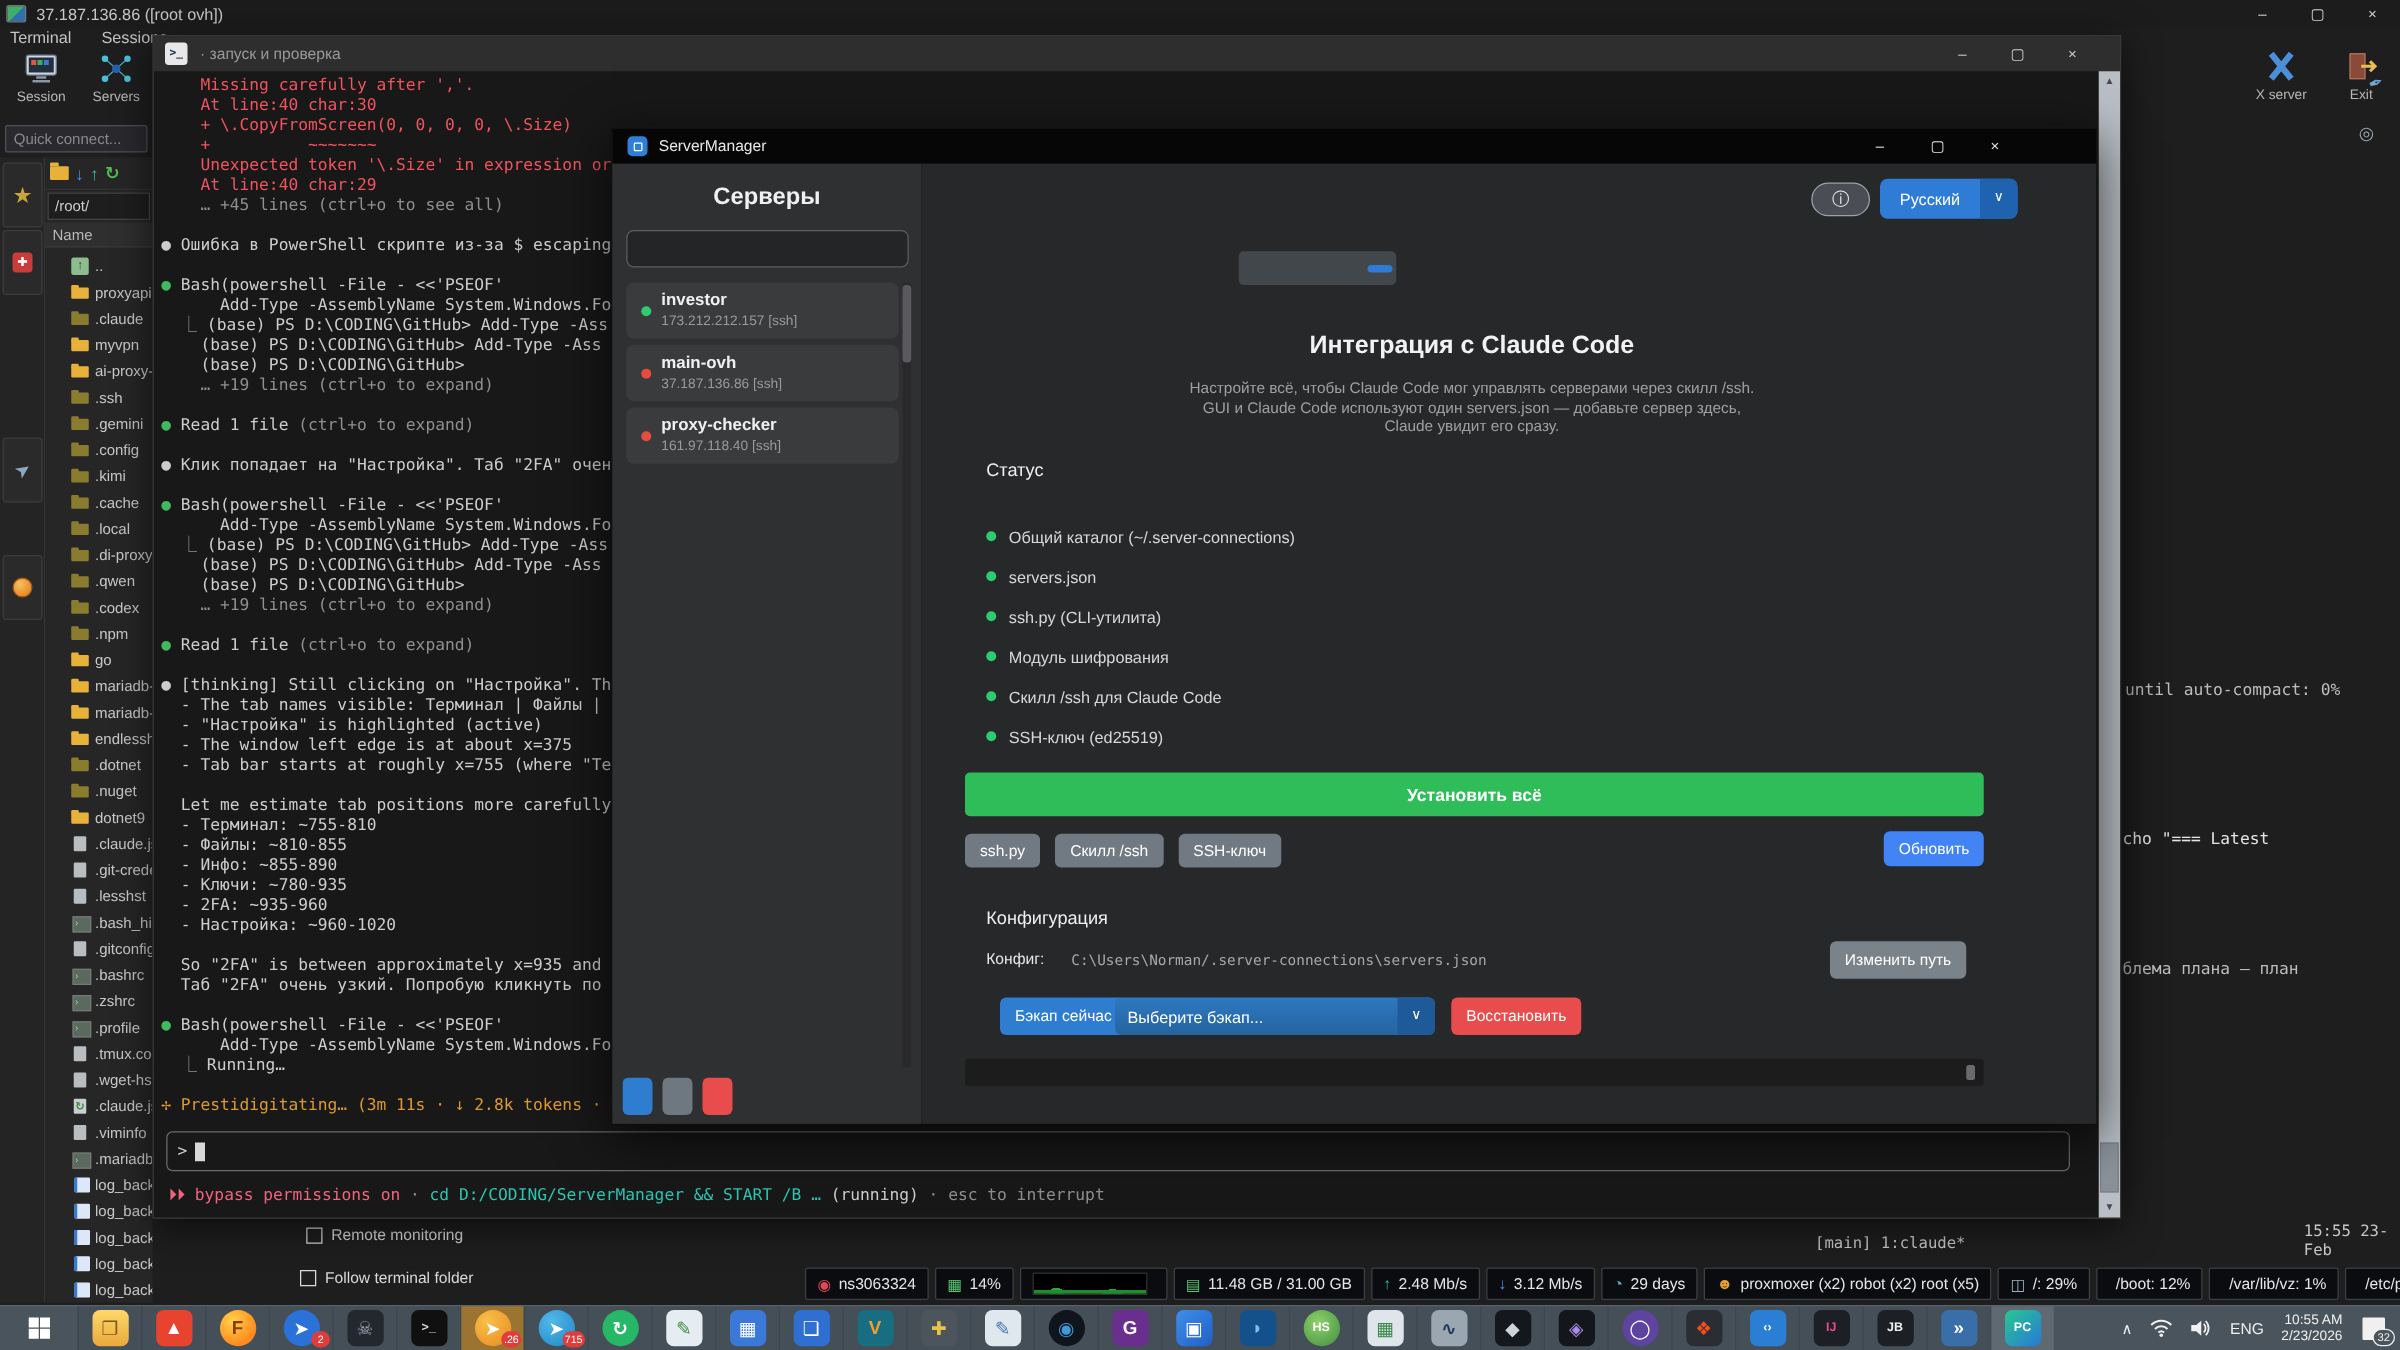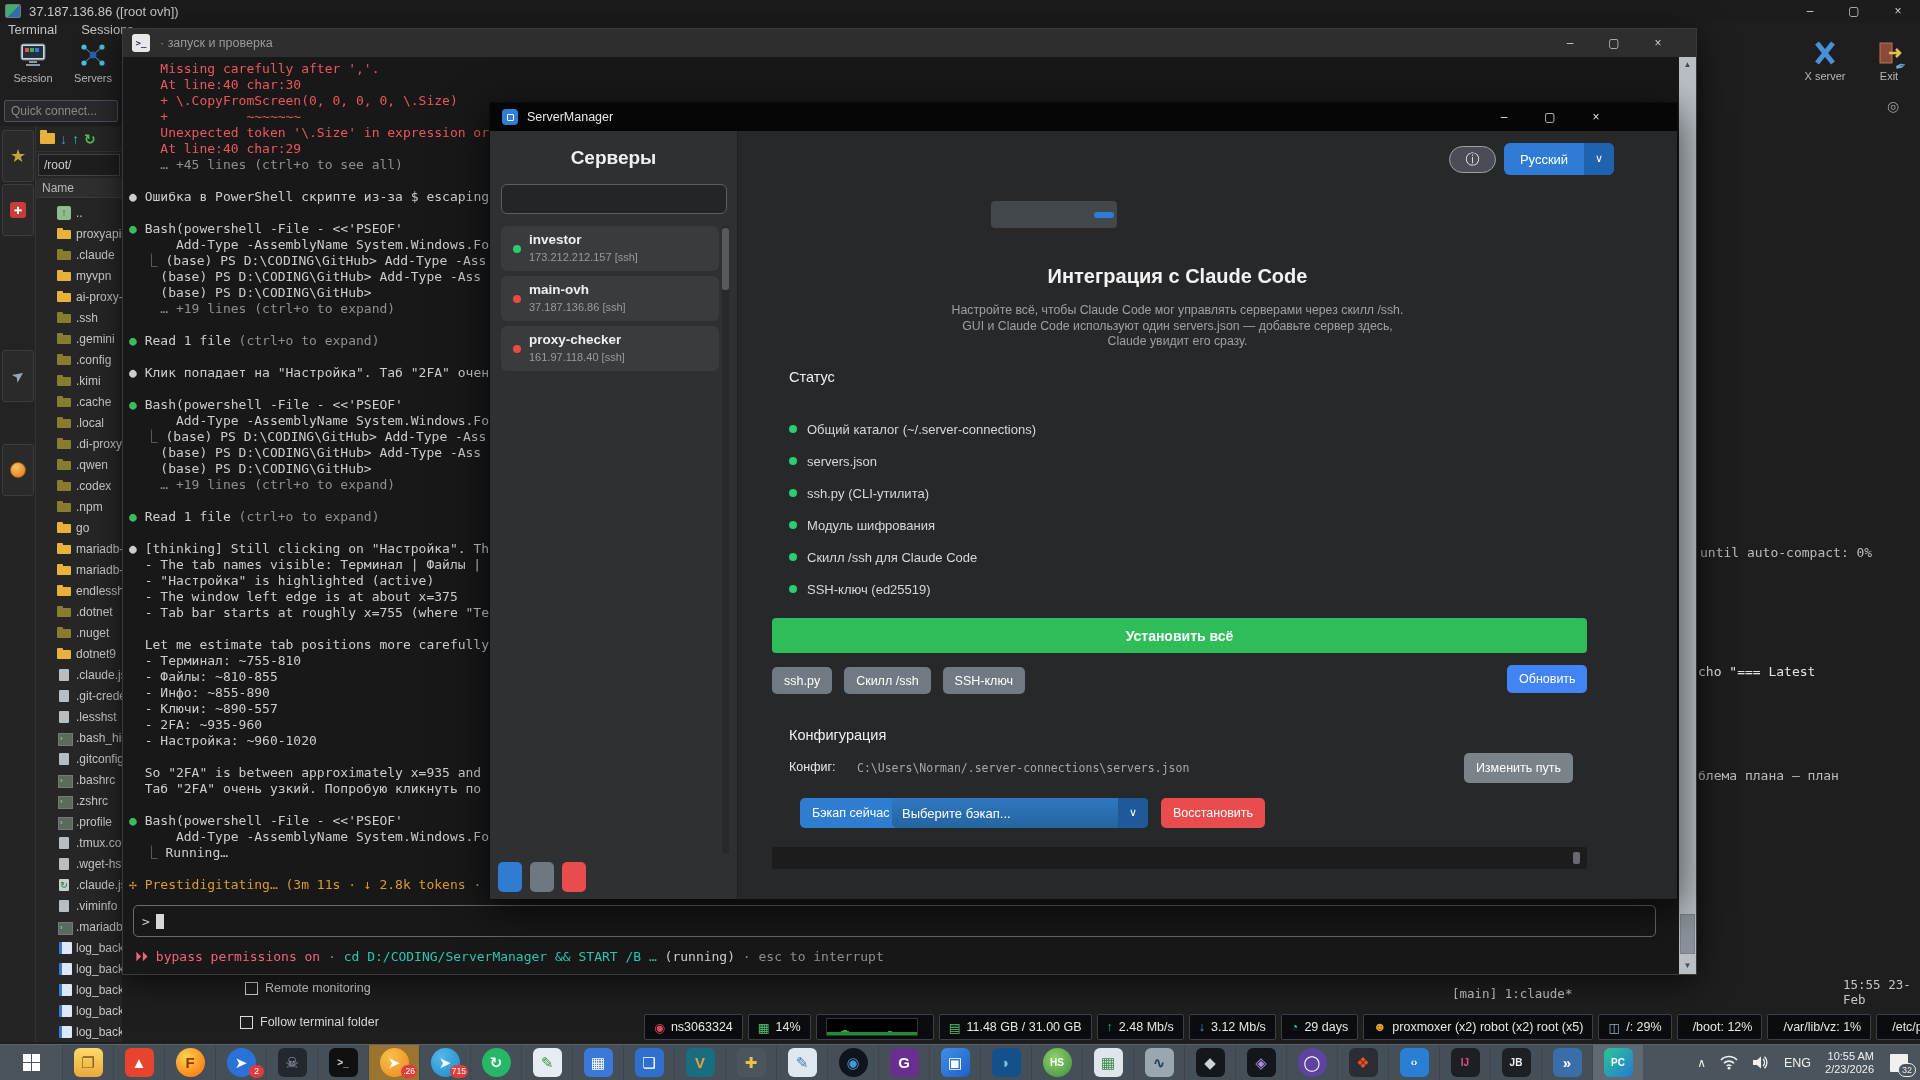--- a/index.html
+++ b/index.html
@@ -514,21 +514,21 @@
       <div class="tl"><span class="c-white">● </span><span class="c-white">[thinking] Still clicking on "Настройка". Th</span></div>
       <div class="tl"><span class="c-white">  - The tab names visible: Терминал | Файлы |</span></div>
       <div class="tl"><span class="c-white">  - "Настройка" is highlighted (active)</span></div>
       <div class="tl"><span class="c-white">  - The window left edge is at about x=375</span></div>
       <div class="tl"><span class="c-white">  - Tab bar starts at roughly x=755 (where "Te</span></div>
       <div class="tl"></div>
       <div class="tl"><span class="c-white">  Let me estimate tab positions more carefully</span></div>
       <div class="tl"><span class="c-white">  - Терминал: ~755-810</span></div>
       <div class="tl"><span class="c-white">  - Файлы: ~810-855</span></div>
       <div class="tl"><span class="c-white">  - Инфо: ~855-890</span></div>
-      <div class="tl"><span class="c-white">  - Ключи: ~890-557</span></div>
+      <div class="tl"><span class="c-white">  - Ключи: ~780-935</span></div>
       <div class="tl"><span class="c-white">  - 2FA: ~935-960</span></div>
       <div class="tl"><span class="c-white">  - Настройка: ~960-1020</span></div>
       <div class="tl"></div>
       <div class="tl"><span class="c-white">  So "2FA" is between approximately x=935 and</span></div>
       <div class="tl"><span class="c-white">  Таб "2FA" очень узкий. Попробую кликнуть по</span></div>
       <div class="tl"></div>
       <div class="tl"><span class="c-green">● </span><span class="c-white">Bash(powershell -File - &lt;&lt;'PSEOF'</span></div>
       <div class="tl"><span class="c-white">      Add-Type -AssemblyName System.Windows.Fo</span></div>
       <div class="tl"><span class="c-dim">  ⎿ </span><span class="c-white">Running…</span></div>
       <div class="tl"></div>

